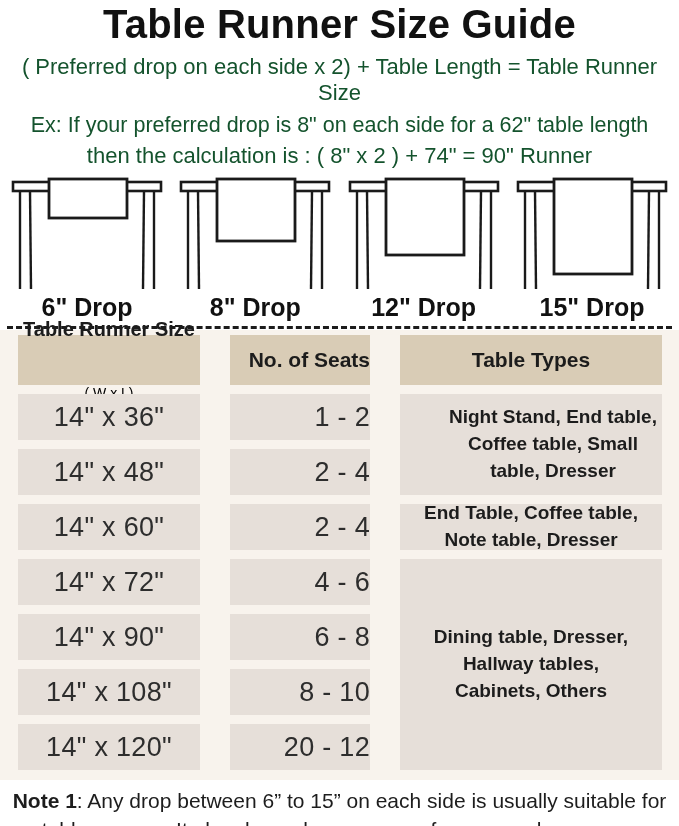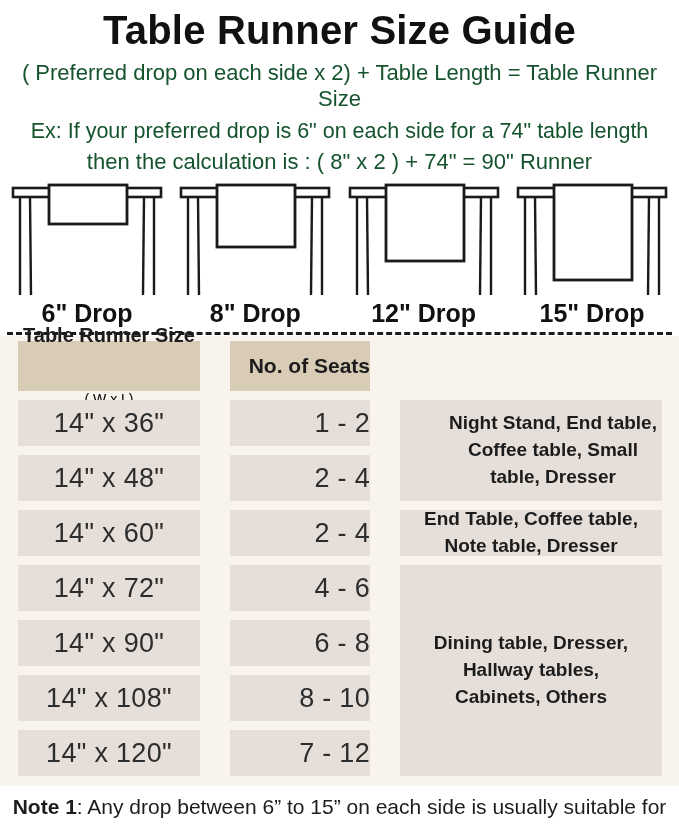--- a/index.html
+++ b/index.html
@@ -11,21 +11,21 @@
     color: #1f1f1f;
   }
   .page { width: 679px; height: 826px; background: #ffffff; }
 
   
   .title {
     text-align: center;
     font-size: 40px;
     font-weight: 700;
     letter-spacing: 0.2px;
-    padding-top: 8px;
+    padding-top: 2px;
     color: #111111;
   }
   .formula { text-align: center; color: #14532d; }
   .formula-line1 { font-size: 22px; margin-top: 7px; }
   .formula-line2 { font-size: 21.5px; margin-top: 7px; }
   .formula-line3 { font-size: 22px; margin-top: 5px; }
 
   
   .figures {
     display: flex;
@@ -100,21 +100,21 @@
 </style>
 </head>
 <body>
 
 <div class="page">
 
   <div class="title">Table Runner Size Guide</div>
 
   <div class="formula">
     <div class="formula-line1">( Preferred drop on each side x 2) + Table Length = Table Runner Size</div>
-    <div class="formula-line2">Ex: If your preferred drop is 6" on each side for a 74" table length</div>
+    <div class="formula-line2">Ex: If your preferred drop is 8" on each side for a 62" table length</div>
     <div class="formula-line3">then the calculation is : ( 8" x 2 ) + 74" = 90" Runner</div>
   </div>
 
   <div class="figures">
 
     <div class="figure">
       <svg width="162" height="115" viewBox="0 0 162 115">
         <rect x="7" y="6" width="148" height="9" fill="#ffffff" stroke="#1a1a1a" stroke-width="2.6"></rect>
         <line x1="14" y1="15" x2="14" y2="113" stroke="#1a1a1a" stroke-width="2.4"></line>
         <line x1="24" y1="15" x2="25" y2="113" stroke="#1a1a1a" stroke-width="2.4"></line>
@@ -168,20 +168,23 @@
   <div class="table-section">
     <div class="size-table">
 
       <div class="cell head-cell col1 r1">
         <div class="head-main">Table Runner Size</div>
         <div class="head-sub">( W x L)</div>
       </div>
       <div class="cell head-cell col2 r1">
         <div class="head-single">No. of Seats</div>
       </div>
+      <div class="cell head-cell col3 r1">
+        <div class="head-single">Table Types</div>
+      </div>
 
       <div class="cell data-cell col1 r2">
           <span class="val-text">14" x 36"</span>
         </div>
       <div class="cell data-cell col1 r3">
           <span class="val-text">14" x 48"</span>
         </div>
       <div class="cell data-cell col1 r4">
           <span class="val-text">14" x 60"</span>
         </div>
@@ -210,21 +213,21 @@
       <div class="cell data-cell col2 r5">
           <span class="val-text">4 - 6</span>
         </div>
       <div class="cell data-cell col2 r6">
           <span class="val-text">6 - 8</span>
         </div>
       <div class="cell data-cell col2 r7">
           <span class="val-text">8 - 10</span>
         </div>
       <div class="cell data-cell col2 r8">
-          <span class="val-text">7 - 12</span>
+          <span class="val-text">20 - 12</span>
         </div>
 
       <div class="cell data-cell col3 span-2-4 type-a">
         <span class="type-text">Night Stand, End table, Coffee table, Small table, Dresser</span>
       </div>
       <div class="cell data-cell col3 span-4-5 type-b">
         <span class="type-text">End Table, Coffee table, Note table, Dresser</span>
       </div>
       <div class="cell data-cell col3 span-5-9 type-c">
         <span class="type-text">Dining table, Dresser, Hallway tables, Cabinets, Others</span>

